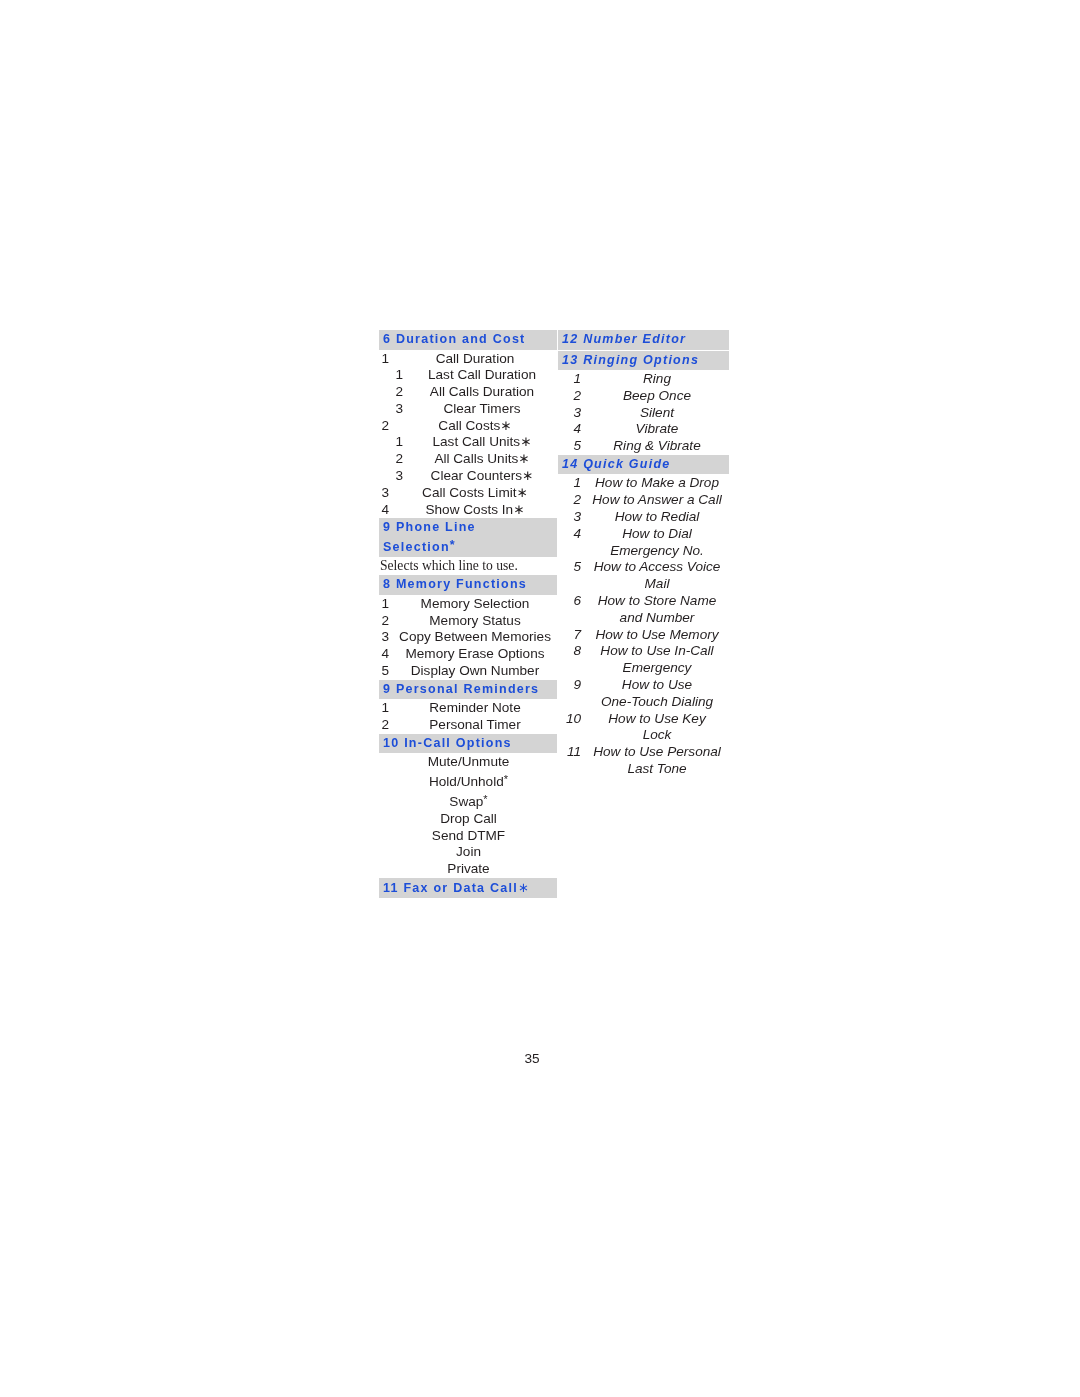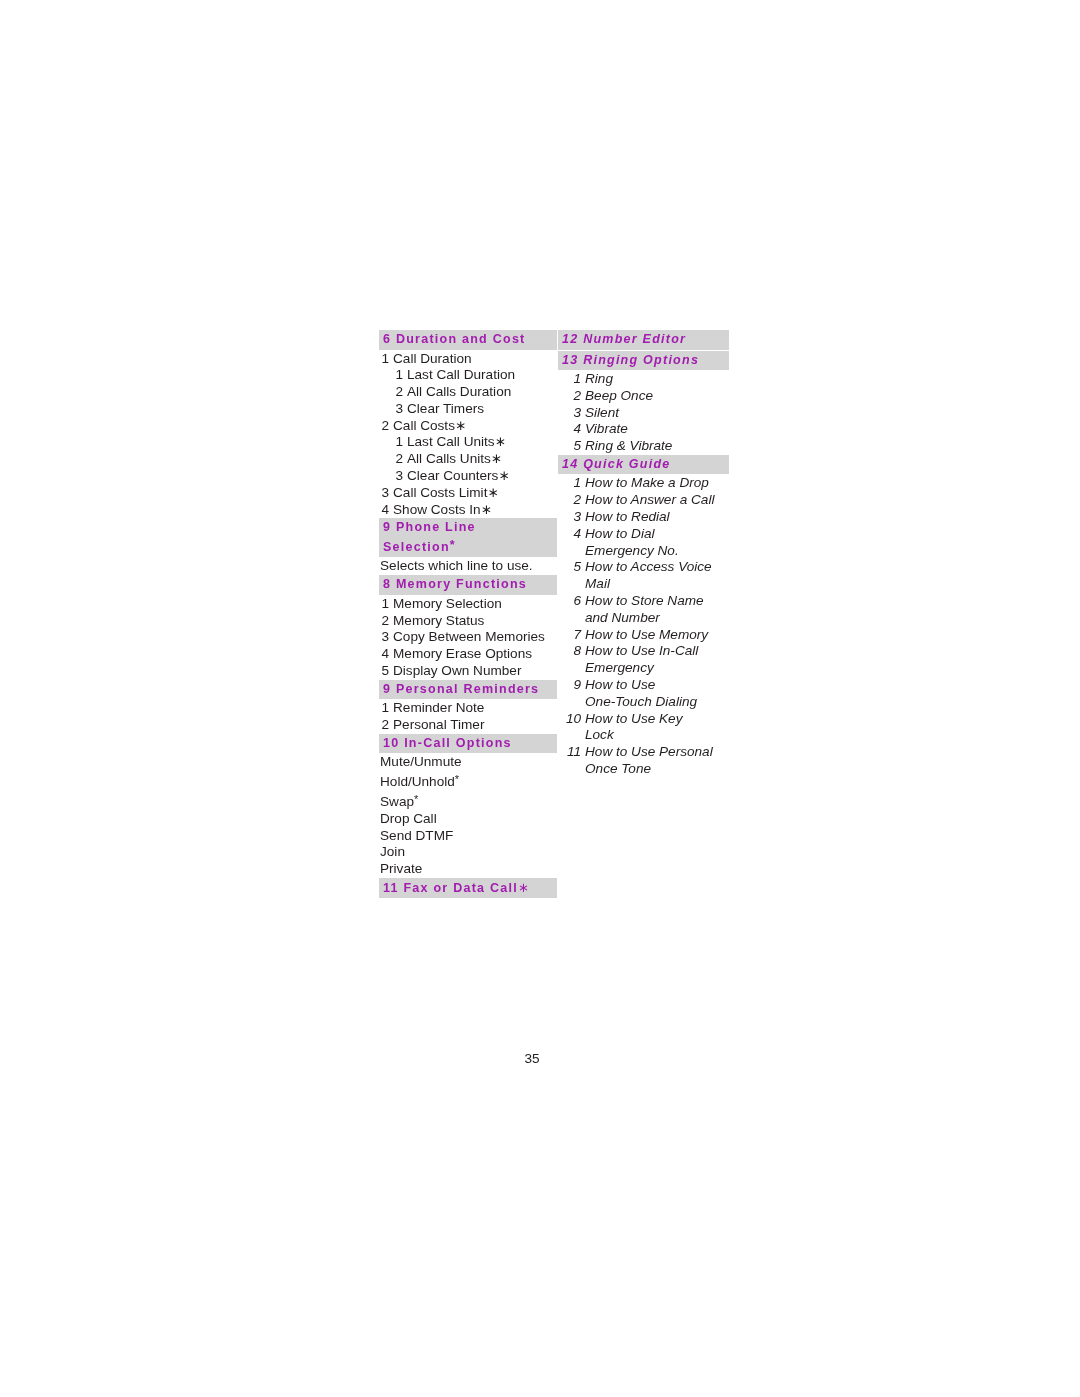--- a/index.html
+++ b/index.html
@@ -33,21 +33,21 @@
   .col-right { left: 558px;  width: 171px; font-style: italic; }
 
   
   .sec-head {
     background: #d4d4d4;
     font-weight: bold;
     font-size: 12.5px;
     line-height: 17.5px;
     letter-spacing: 1.25px;
     padding: 1px 0 1px 4px;
-    color: #a21caf;
+    color: #1d4ed8;
     white-space: pre-wrap;
   }
   .col-left .sec-head  { width: 174px; }
   .col-right .sec-head { width: 167px; }
 
   .sec-head .sup {
     letter-spacing: 0;
     font-size: 12.5px;
     vertical-align: 2px;
   }
@@ -70,36 +70,38 @@
     align-items: flex-start;
   }
   .num {
     flex: 0 0 auto;
     text-align: right;
     padding-right: 4px;
   }
   .lbl {
     flex: 1 1 auto;
     white-space: pre-wrap;
+    text-align: center;
   }
 
   
   .col-left  .row       { padding-left: 1px; }
   .col-left  .num       { width: 9px; }
   .col-left  .row.lvl2  { padding-left: 15px; }
   .col-left  .row.plain .lbl { padding-left: 0; }
 
   
   .col-right .row { padding-left: 0px; }
   .col-right .num { width: 23px; }
 
   .plain-text {
     font-size: 13.6px;
     line-height: 16.8px;
     padding-left: 1px;
+    font-family: Liberation Serif, serif;
   }
 
   .ast-base {
     font-size: 13.6px;
   }
   .sup-ast {
     vertical-align: 3px;
     font-size: 11px;
   }
 
@@ -317,21 +319,21 @@
 One-Touch Dialing</span>
           </div>
           <div class="row">
             <span class="num">10</span>
             <span class="lbl">How to Use Key
 Lock</span>
           </div>
           <div class="row">
             <span class="num">11</span>
             <span class="lbl">How to Use Personal
-Once Tone</span>
+Last Tone</span>
           </div>
         </div>
       </div>
     </div>
 
   <div class="page-num">35</div>
 
 </div>
 
 </body></html>

